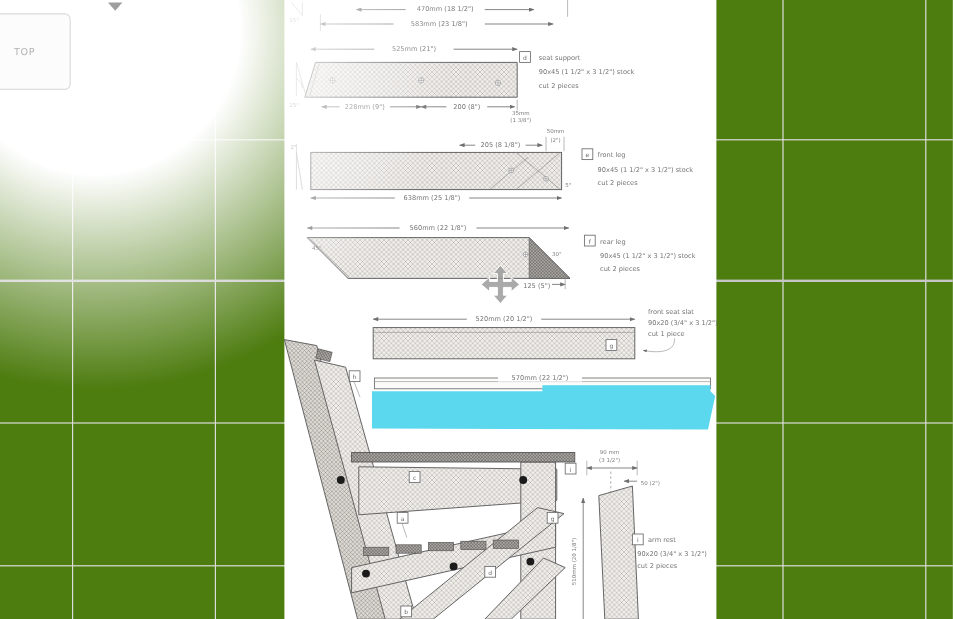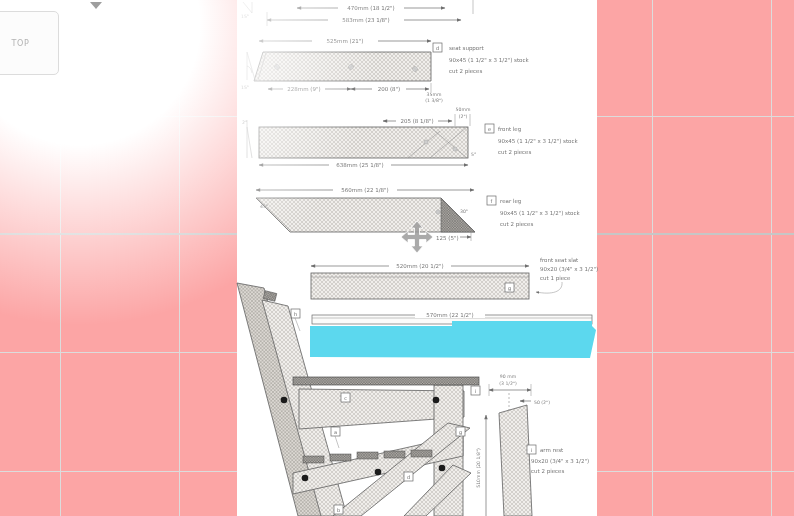--- a/index.html
+++ b/index.html
@@ -1,18 +1,18 @@
 <!DOCTYPE html>
 <html><head>
 <meta charset="utf-8">
 <style>
   html,body{margin:0;padding:0;}
   body{width:794px;height:516px;overflow:hidden;background:#ffffff;
        font-family:"DejaVu Sans","Liberation Sans",sans-serif;}
-  .stage{position:relative;width:794px;height:516px;background:#fca5a5;}
+  .stage{position:relative;width:794px;height:516px;background:#4d7c0f;}
   .grid-line{position:absolute;background:#dcdcdc;}
   .grid-line.v{top:0;width:1px;height:516px;}
   .grid-line.h{left:0;height:1px;width:794px;}
   .grid-line.major{background:#c6c6c6;height:2px;}
   .fade{position:absolute;inset:0;pointer-events:none;
         background:radial-gradient(circle 300px at 80px 25px,#ffffff 40%,rgba(255,255,255,0) 100%);}
   .viewcube{position:absolute;left:-18px;top:11px;width:75px;height:62px;
         background:#fcfcfc;border:1px solid #dcdcdc;border-radius:5px;
         display:flex;align-items:center;justify-content:center;
         color:#b3b3b3;font-size:8px;letter-spacing:.6px;}

